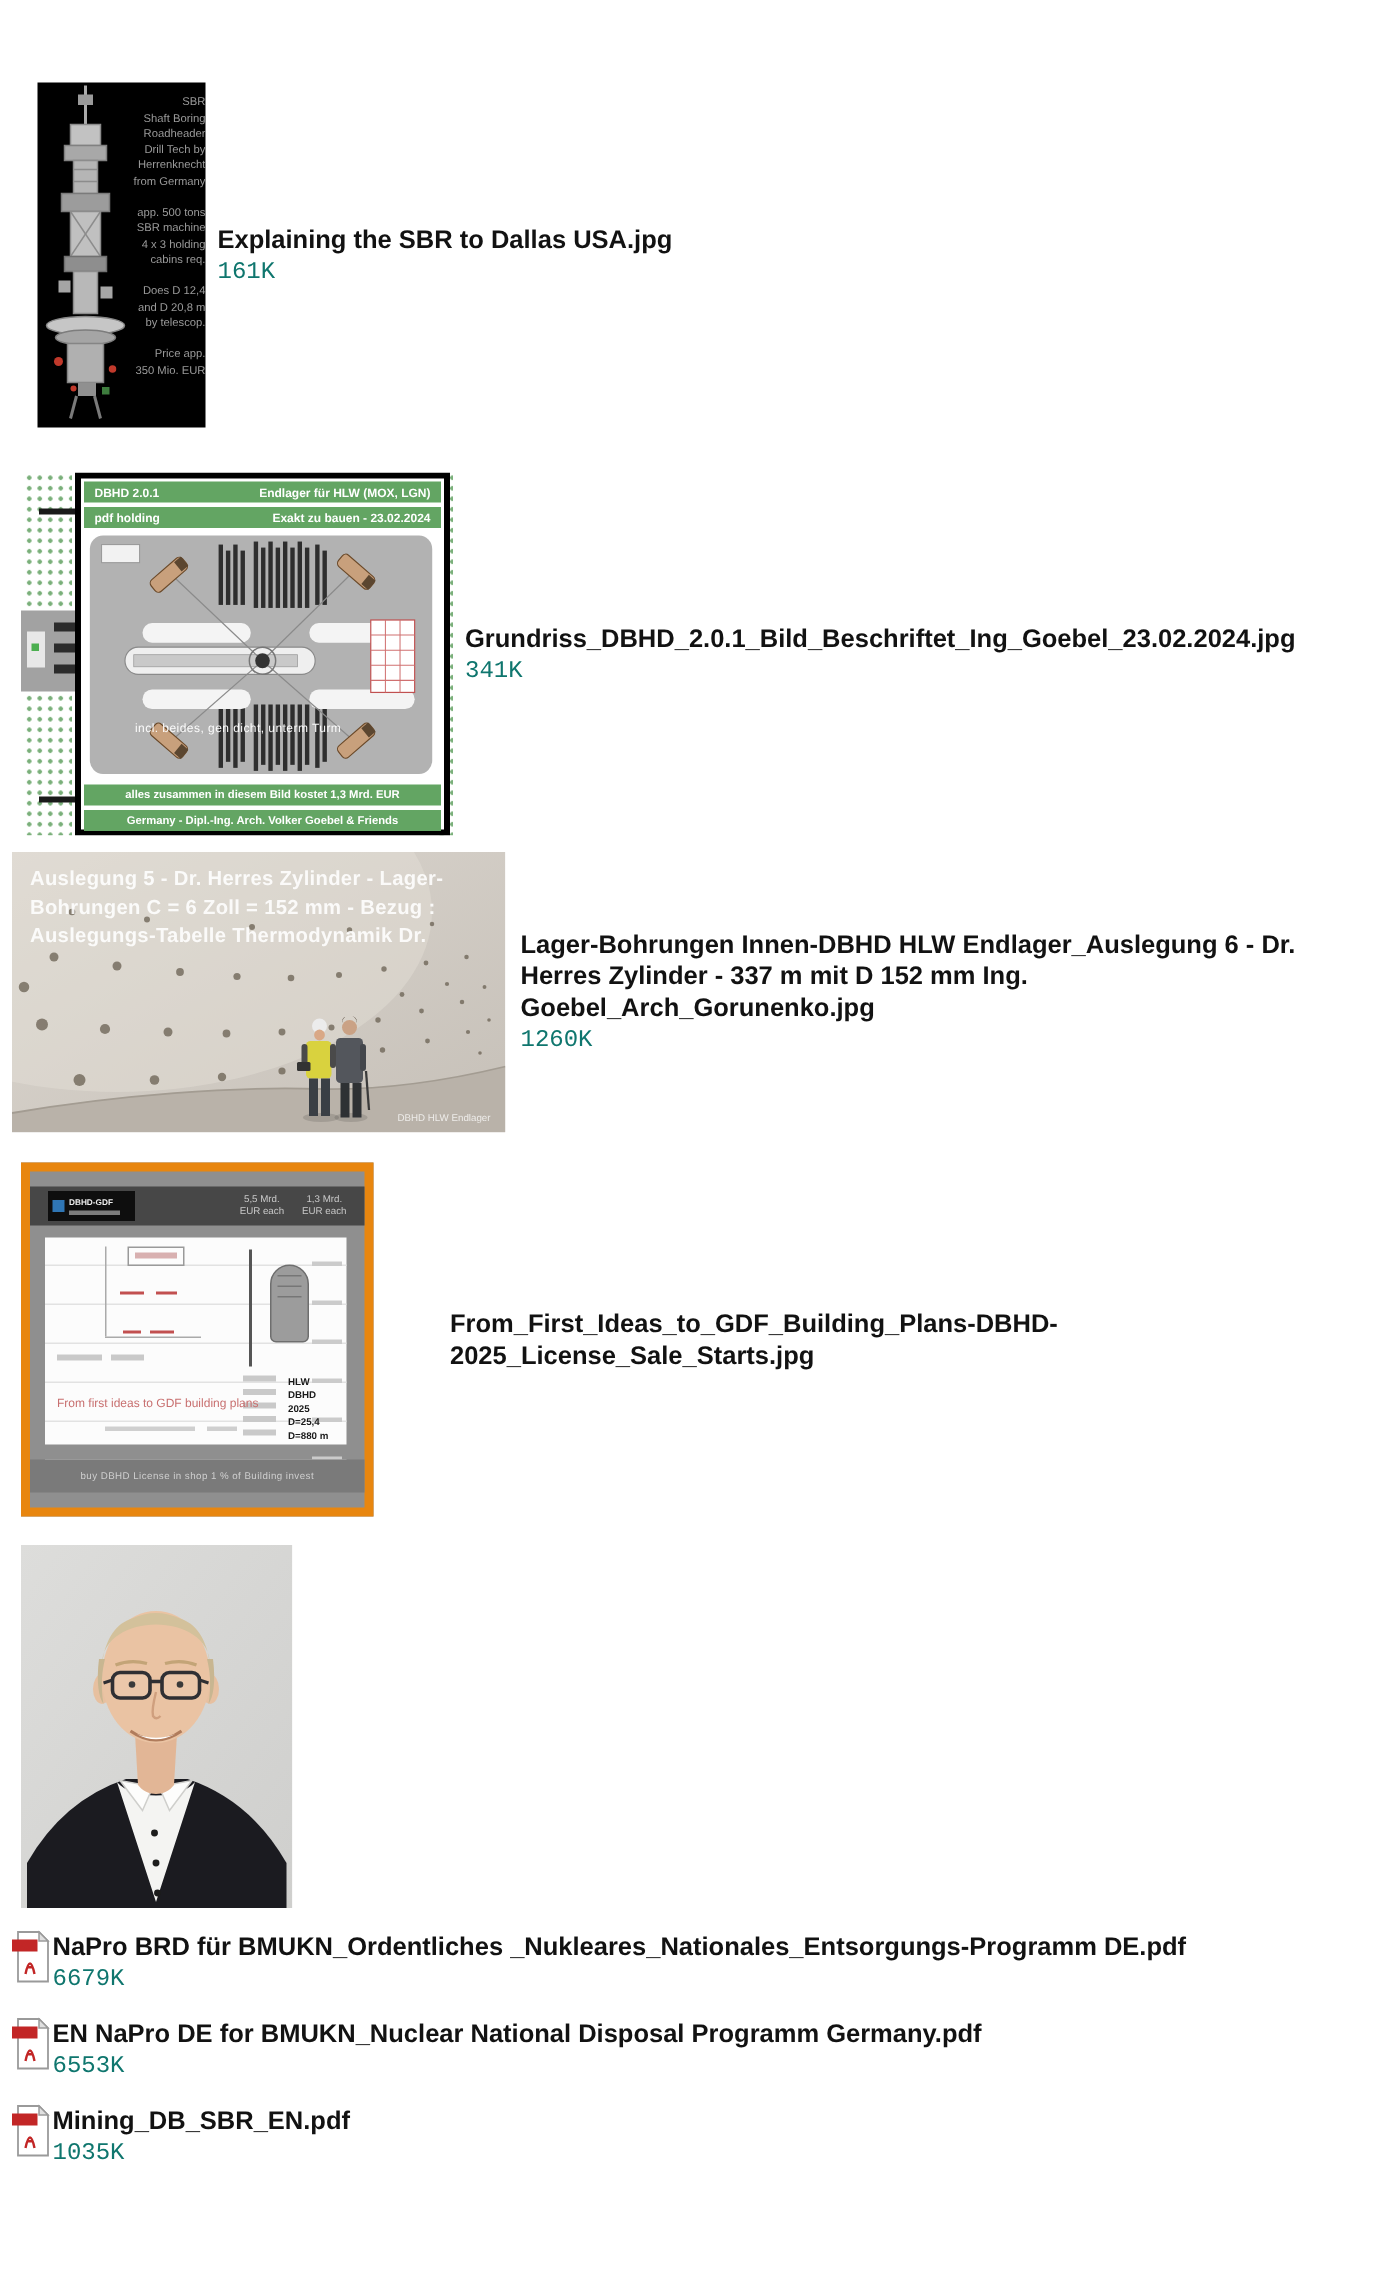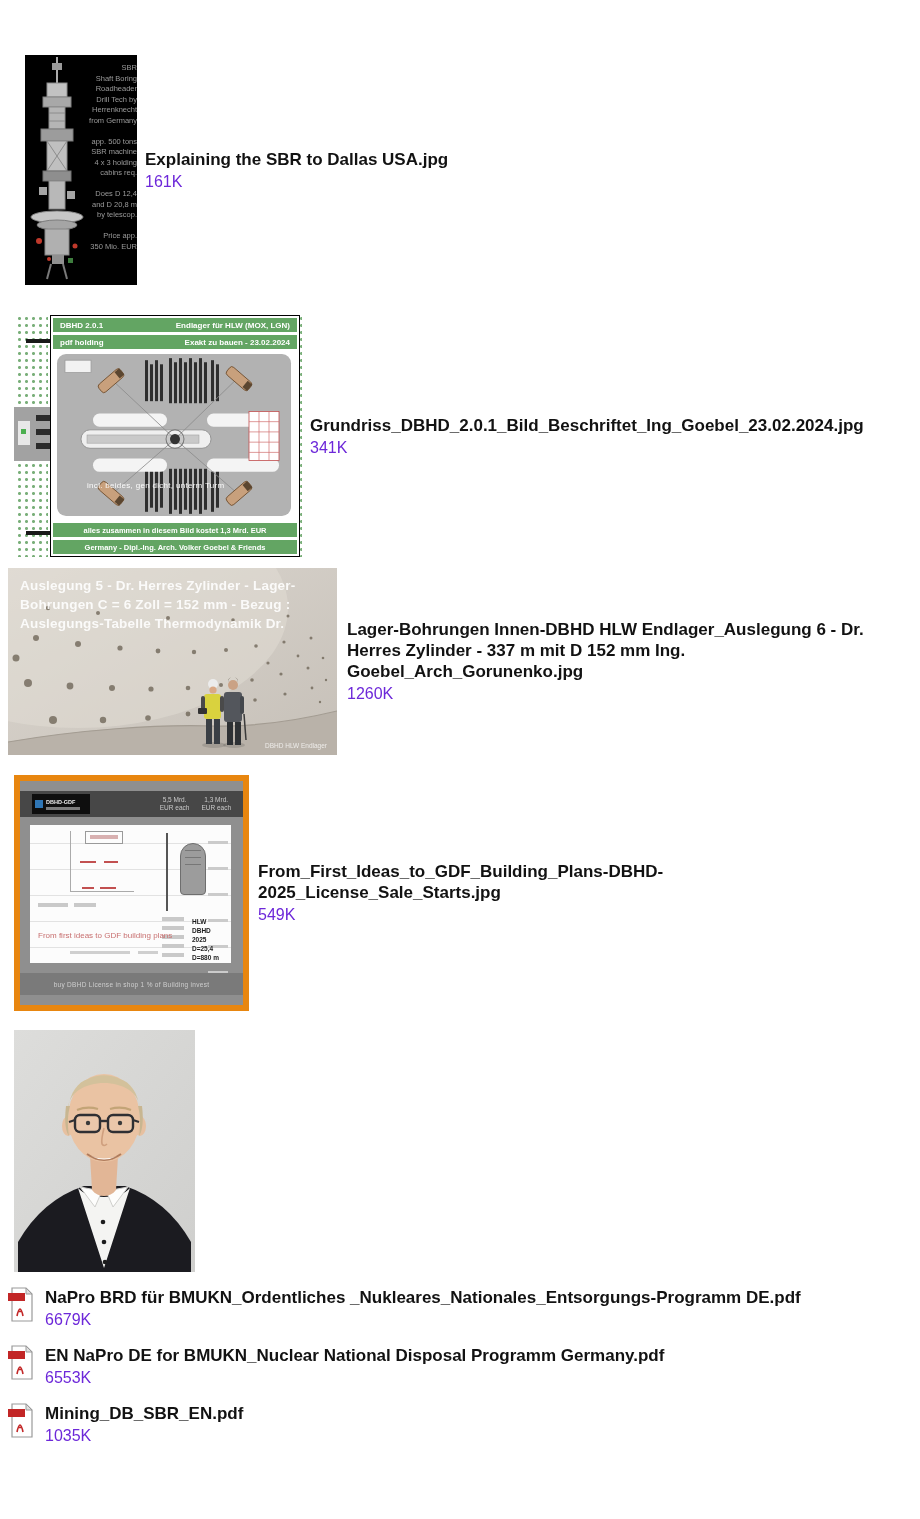--- a/index.html
+++ b/index.html
@@ -5,42 +5,42 @@
   * { box-sizing: border-box; margin: 0; padding: 0; }
   html,body { background:#fff; }
   #screen {
     position: relative; width: 920px; height: 1519px;
     background: #ffffff; overflow: hidden;
     font-family: "Liberation Sans", sans-serif;
   }
   .att-row { position: absolute; display: flex; align-items: center; }
   .cap { color:#121212; }
   .cap .fname { font-weight: bold; font-size: 17px; line-height: 21px; overflow-wrap: anywhere; }
-  .cap .fsize { font-weight: normal; font-size: 16px; line-height: 21px; color:#6d28d9; margin-top:1px; }
+  .cap .fsize { font-weight: normal; font-size: 16px; line-height: 21px; color:#0f766e; margin-top:1px;font-family:Liberation Mono, monospace; }
   .pre { white-space: pre-line; }
 
   
   .t1 { width:112px; height:230px; background:#000000; position:relative; display:flex; }
   .t1-text {
     position:absolute; right:0; top:8px; width:52px;
     font-size:7.5px; line-height:10.5px; color:#9a9a9a; text-align:right;
   }
   
   .t2 { width:290px; height:242px; position:relative; background:#fff; overflow:hidden; }
   .dots {
     position:absolute; top:0; bottom:0;
     background-image: radial-gradient(circle, #79af79 1.3px, transparent 1.6px);
     background-size: 7px 7px;
   }
   .dots-left { left:4px; width:32px; }
   .dots-right { right:0; width:11px; }
   .tick { position:absolute; left:14px; width:26px; height:4px; background:#1a1a1a; }
   .g-frame {
     position:absolute; left:38px; top:0; width:250px; height:242px;
-    border:1px solid #000000; background:#fff; padding:2px;
+    border:4px solid #000000; background:#fff; padding:2px;
     display:flex; flex-direction:column;
   }
   .g-bar {
     height:14px; background:#63a563; color:#fff; font-size:8px; font-weight:bold;
     display:flex; align-items:center; justify-content:space-between;
     padding:0 7px; margin-bottom:3px; flex:none;
   }
   .g-bar.center { justify-content:center; margin-bottom:0; margin-top:3px; }
   .g-main { position:relative; flex:1; }
   .g-note {
@@ -87,21 +87,21 @@
   .t4-stack .vals { font-size:6.5px; font-weight:bold; line-height:9px; color:#1a1a1a; }
   .t4-caption { position:absolute; left:8px; top:106px; font-size:8px; color:#c87070; }
   .t4-foot { position:absolute; left:0; right:0; bottom:10px; height:22px; background:#7a7a7a;
              color:#cfcfcf; font-size:6.5px; display:flex; align-items:center; justify-content:center;
              letter-spacing:.3px; }
 
   
   .t5 { width:181px; height:242px; position:relative; overflow:hidden; }
 
   
-  .pdf-row { position:absolute; left:8px; display:flex; align-items:flex-start; gap:10px; }
+  .pdf-row { position:absolute; left:8px; display:flex; align-items:flex-start; }
   .pdf-row .cap .fname { font-size:17px; }
 </style>
 </head>
 <body>
 
 <div id="screen">
 
   <div class="att-row" style="left:25px; top:55px; gap:8px;">
     <div class="t1">
       <svg width="64" height="228" viewBox="0 0 64 228">
@@ -431,23 +431,22 @@
 2025
 D=25,4
 D=880 m</div>
         </div>
         <div class="t4-caption">From first ideas to GDF building plans</div>
         <div class="graybar" style="left:40px; top:126px; width:60px; height:3px; background:#cfcfcf;"></div>
         <div class="graybar" style="left:108px; top:126px; width:20px; height:3px; background:#cfcfcf;"></div>
       </div>
       <div class="t4-foot">buy DBHD License in shop      1 % of Building invest</div>
     </div>
-    <div class="cap" style="width:530px;">
+    <div class="cap" style="width:530px;margin-left:42px;">
       <div class="fname">From_First_Ideas_to_GDF_Building_Plans-DBHD-2025_License_Sale_Starts.jpg</div>
-      <div class="fsize">549K</div>
     </div>
   </div>
 
   <div class="att-row" style="left:14px; top:1030px; gap:8px;">
     <div class="t5">
       <svg width="181" height="242" viewBox="0 0 181 242">
         <defs>
           <linearGradient id="bgp" x1="0" y1="0" x2="1" y2="1">
             <stop offset="0" stop-color="#dddddb"></stop>
               <stop offset="1" stop-color="#cfcfcd"></stop>

